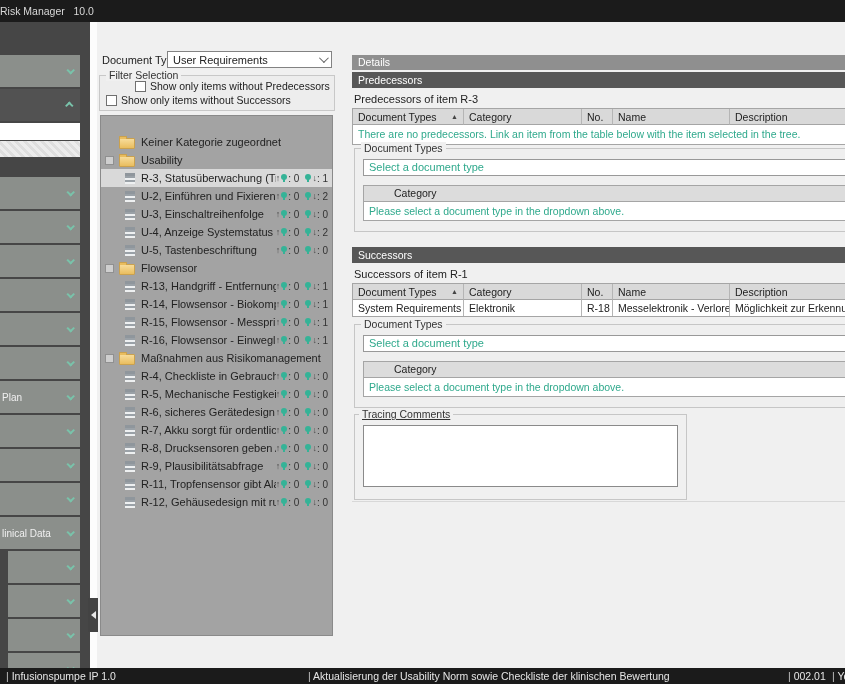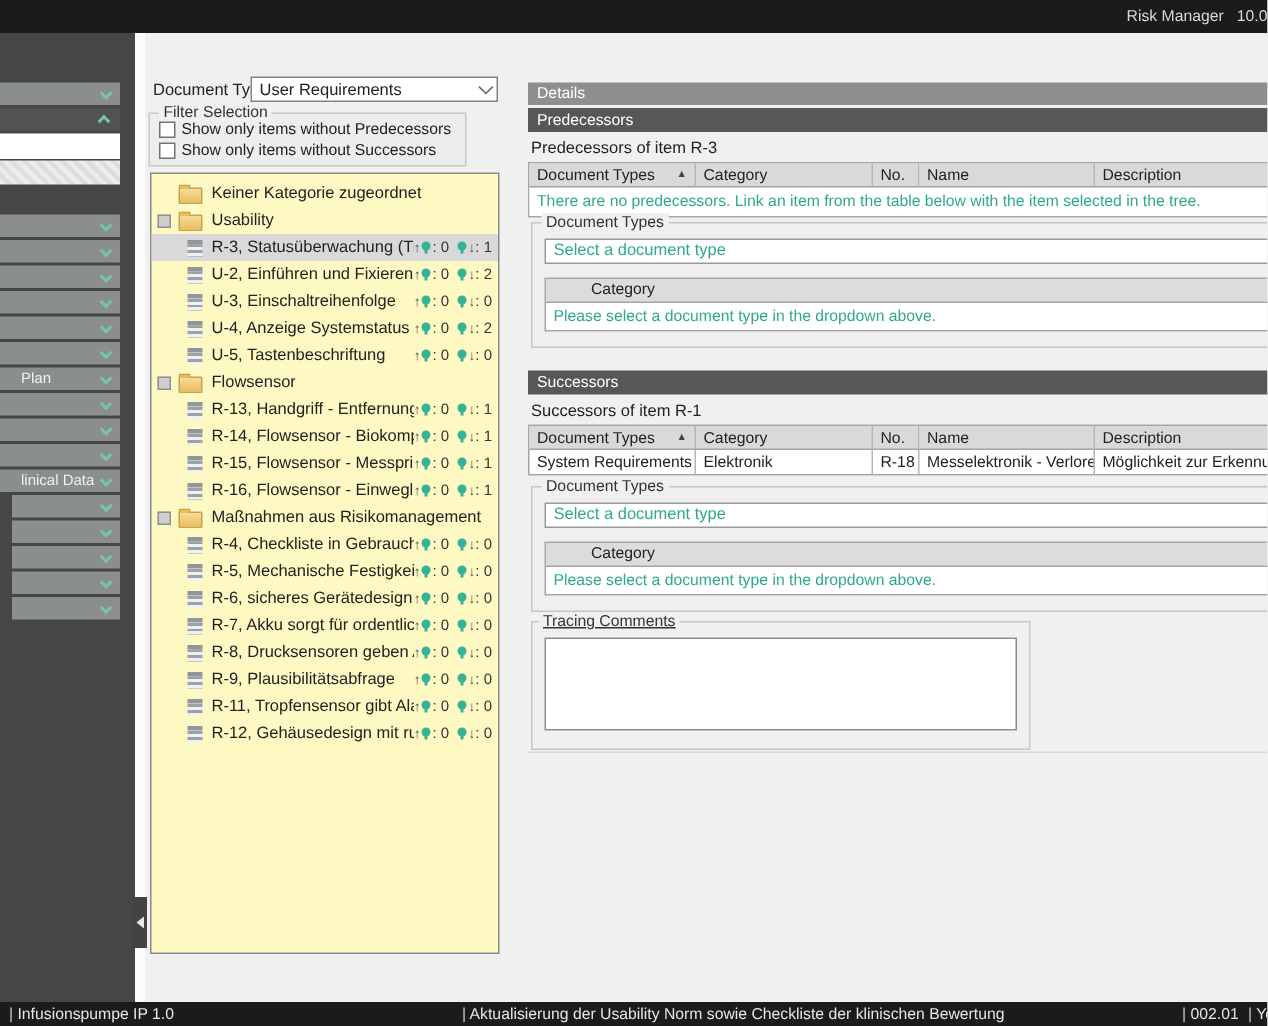--- a/index.html
+++ b/index.html
@@ -3,30 +3,30 @@
 <meta charset="utf-8">
 <style>
   html,body{margin:0;padding:0;}
   body{
     width:845px;height:684px;position:relative;overflow:hidden;
     background:#f0f0f0;color:#222;
     font-family:"Liberation Sans",sans-serif;font-size:11px;
   }
   
   .titlebar{position:absolute;left:0;top:0;width:845px;height:22px;background:#1b1b1b;}
-  .titlebar span{display:block;text-align:right;line-height:22px;color:#d8d8d8;font-size:10.5px;white-space:pre;}
+  .titlebar span{display:block;text-align:left;line-height:22px;color:#d8d8d8;font-size:10.5px;white-space:pre;}
   
   .statusbar{position:absolute;left:0;top:668px;width:845px;height:16px;background:#1b1b1b;color:#e6e6e6;font-size:10.5px;}
   .seg{position:absolute;top:0;line-height:16px;white-space:nowrap;}
   .seg::before{content:"|  ";color:#c6c6c6;}
   .seg-project{left:6px;} .seg-message{left:308px;} .seg-version{left:788px;} .seg-user{left:832px;}
   
   .sidebar{position:absolute;left:0;top:22px;width:90px;height:646px;background:#464646;}
   .sb-bars{position:absolute;left:0;top:33px;width:80px;display:flex;flex-direction:column;}
-  .sb-bar{height:15px;margin-bottom:2px;background:#8b8f8b;display:flex;align-items:center;justify-content:space-between;padding:0 7px 0 14px;box-sizing:border-box;}
+  .sb-bar{height:32px;margin-bottom:2px;background:#8b8f8b;display:flex;align-items:center;justify-content:space-between;padding:0 7px 0 2px;box-sizing:border-box;}
   .sb-bar.expanded{background:#525252;}
   .sb-bar.indent{margin-left:8px;}
   .sb-label{color:#f0f0f0;font-size:10px;white-space:nowrap;overflow:hidden;}
   .chev{width:6px;height:6px;border-right:2px solid #79c3aa;border-bottom:2px solid #79c3aa;box-sizing:border-box;flex:0 0 auto;}
   .chev.down{transform:rotate(45deg) translateY(-1px);}
   .chev.up{transform:rotate(225deg) translateY(-1px);}
   .sb-white{height:17px;margin-bottom:1px;background:#ffffff;}
   .sb-hatch{height:16px;margin-bottom:20px;background:repeating-linear-gradient(45deg,#ececec 0 3px,#dedede 3px 6px);}
   .white-strip{position:absolute;left:90px;top:22px;width:7px;height:646px;background:#fcfcfc;}
   .collapse-handle{position:absolute;left:88px;top:598px;width:10px;height:34px;background:#434343;display:flex;align-items:center;justify-content:center;z-index:5;}
@@ -34,28 +34,28 @@
   
   .main{position:absolute;left:97px;top:22px;width:748px;height:646px;background:#f0f0f0;overflow:hidden;}
   .tabstrip{position:absolute;left:3px;top:5px;display:flex;align-items:flex-end;}
   .tab{height:18px;line-height:17px;padding:0 10px;background:#e3e3e3;border:1px solid #a9a9a9;box-sizing:border-box;color:#222;}
   .tab.active{background:#fff;color:#2fa98c;height:20px;line-height:19px;border-bottom-color:#fff;}
   .tab-arrow::before{content:">";margin-right:4px;color:#2fa98c;}
   
   .dt-label{position:absolute;left:5px;top:32px;}
   .dt-combo{position:absolute;left:70px;top:29px;width:165px;height:17px;background:#fff;border:1px solid #828282;box-sizing:border-box;display:flex;align-items:center;justify-content:space-between;padding:0 5px;}
   .combo-chev{width:6px;height:6px;border-right:1.5px solid #666;border-bottom:1.5px solid #666;transform:rotate(45deg) translateY(-2px);flex:0 0 auto;}
-  .filter-group{position:absolute;left:2px;top:53px;width:212px;height:36px;border:1px solid #c8c8c8;background:#ededed;box-sizing:border-box;}
+  .filter-group{position:absolute;left:2px;top:53px;width:236px;height:36px;border:1px solid #c8c8c8;background:#ededed;box-sizing:border-box;}
   .group-legend{position:absolute;top:-7px;left:6px;background:#f0f0f0;padding:0 3px;font-size:10.5px;color:#333;}
   .cb-row{position:absolute;left:6px;display:flex;align-items:center;gap:4px;}
-  .cb-row.r1{top:4px;} .cb-row.r2{top:18px;}
+  .cb-row.r1{top:4px;margin-left:29px;} .cb-row.r2{top:18px;}
   .checkbox{width:11px;height:11px;background:#fff;border:1px solid #707070;box-sizing:border-box;flex:0 0 auto;}
   .cb-label{font-size:10.5px;white-space:nowrap;}
   
-  .treebox{position:absolute;left:3px;top:93px;width:233px;height:521px;background:#fef9c3;border:1px solid #8a8a8a;box-sizing:border-box;padding-top:4px;overflow:hidden;}
+  .treebox{position:absolute;left:3px;top:93px;width:233px;height:521px;background:#a3a3a3;border:1px solid #8a8a8a;box-sizing:border-box;padding-top:17px;overflow:hidden;}
   .trow{height:18px;display:flex;align-items:center;padding-left:4px;}
   .trow.item{padding-left:24px;}
   .trow.selected{background:#d9d9d9;}
   .toggle{width:9px;height:9px;background:#cfcfcf;border:1px solid #909090;margin-right:5px;box-sizing:border-box;flex:0 0 auto;}
   .toggle-spacer{width:14px;flex:0 0 auto;}
   .folder-icon{width:14px;height:9px;background:linear-gradient(#f7dc9a,#e9bd5e);border:1px solid #caa14e;border-radius:1px;position:relative;margin-right:6px;margin-top:2px;flex:0 0 auto;}
   .folder-icon::before{content:"";position:absolute;top:-3px;left:-1px;width:6px;height:2px;background:#e9bd5e;border:1px solid #caa14e;border-bottom:none;border-radius:1px 1px 0 0;}
   .item-icon{width:10px;height:8px;border-top:3px solid #8f969c;background:repeating-linear-gradient(180deg,#9aa1a7 0 2px,#eef0f1 2px 4px);margin-right:6px;flex:0 0 auto;}
   .tlabel{white-space:nowrap;overflow:hidden;flex:0 1 auto;}
   .badge{margin-left:auto;margin-right:4px;display:flex;align-items:center;font-size:10px;color:#333;white-space:nowrap;flex:0 0 auto;}

